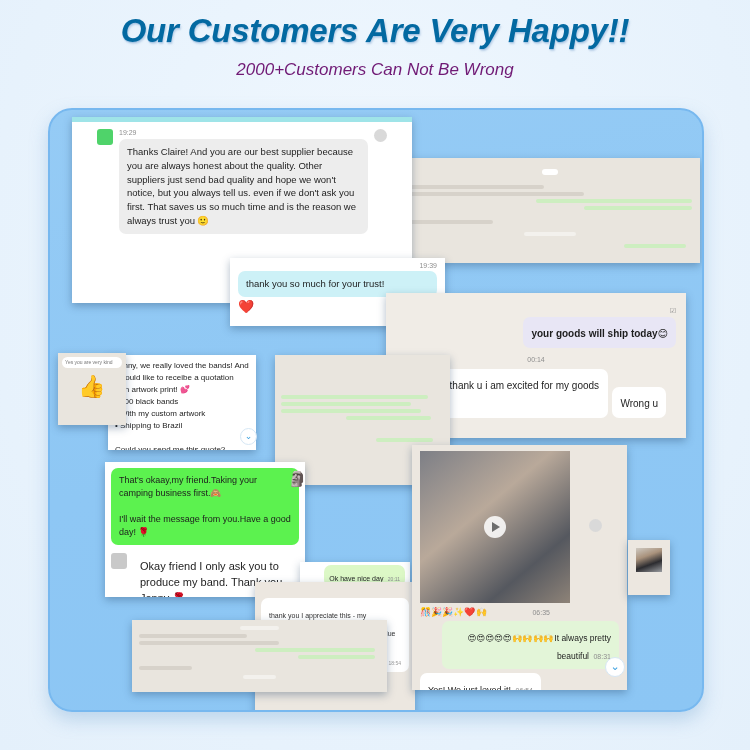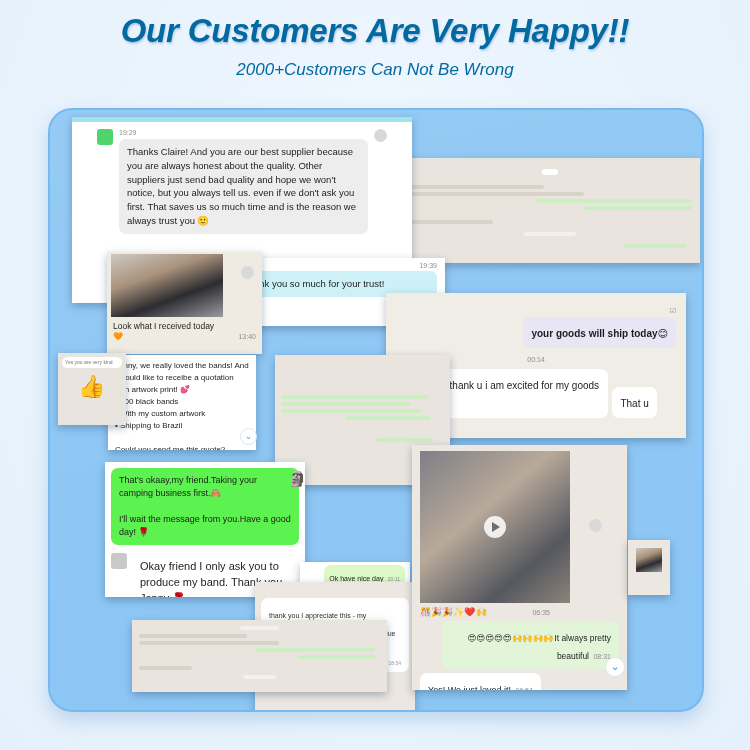--- a/index.html
+++ b/index.html
@@ -11,21 +11,21 @@
   
   .header{position:absolute;left:0;top:0;width:750px;text-align:center;}
   .title{
     margin:0;padding-top:12px;
     font-size:33px;font-weight:bold;font-style:italic;
     color:#0369a1;letter-spacing:-0.2px;
     text-shadow:1px 2px 2px rgba(150,180,215,.55), 0 1px 0 #bcd9f2;
   }
   .subtitle{
     margin:0;padding-top:10px;
-    font-size:17px;font-style:italic;color:#0369a1;font-weight:500;
+    font-size:17px;font-style:italic;color:#701a75;font-weight:500;
   }
   
   .board{
     position:absolute;left:48px;top:108px;width:652px;height:600px;
     background:linear-gradient(170deg,#95cbf5 0%, #8ec7f4 55%, #8cc6f4 100%);
     border:2px solid #77b8ef;border-radius:24px;
     box-shadow:0 8px 18px rgba(110,160,205,.35);
     overflow:hidden;
   }
   
@@ -98,31 +98,20 @@
   </div>
 
   <div class="card white" style="left:180px;top:148px;width:215px;height:68px;padding:4px 8px;box-sizing:border-box;">
     <div class="stamp" style="text-align:right;">19:39</div>
     <div class="bub cyan" style="margin-top:2px;">
       <div class="msgtxt">thank you so much for your trust!</div>
     </div>
     <div style="font-size:13px;margin-top:2px;">❤️</div>
   </div>
 
-  <div class="card" style="left:57px;top:142px;width:155px;height:102px;">
-    <div class="photo2" style="width:112px;height:63px;margin:2px 0 0 4px;position:relative;"></div>
-    <span class="circbtn" style="position:absolute;right:8px;top:14px;"></span>
-    <div style="padding:3px 6px;">
-      <div class="msgtxt" style="font-size:8.5px;">Look what I received today</div>
-      <div style="display:flex;justify-content:space-between;align-items:center;">
-        <span style="font-size:8px;">🧡</span>
-        <span class="stamp">13:40</span>
-      </div>
-    </div>
-  </div>
 
   <div class="card white" style="left:58px;top:245px;width:148px;height:95px;padding:5px 7px;box-sizing:border-box;">
     <div class="msgtxt" style="font-size:8px;line-height:1.5;">Jenny, we really loved the bands! And I would like to receibe a quotation with artwork print! 💕
 • 100 black bands
 • With my custom artwork
 • Shipping to Brazil
 
 Could you send me this quote? Thank you!</div>
 
   </div>
@@ -140,21 +129,21 @@
     <div style="text-align:right;">
       <span class="bub lav" style="display:inline-block;">
         <span class="msgtxt" style="font-size:10px;font-weight:600;">your goods will ship today😊</span>
       </span>
     </div>
     <div class="stamp" style="text-align:center;margin-top:8px;">00:14</div>
     <div class="bub in" style="display:inline-block;max-width:212px;margin-top:6px;">
       <span class="msgtxt" style="font-size:10px;">Hi my bro thank u i am excited for my goods 😋</span>
     </div>
     <div class="bub in" style="display:inline-block;margin-top:8px;">
-      <span class="msgtxt" style="font-size:10px;">That u</span>
+      <span class="msgtxt" style="font-size:10px;">Wrong u</span>
     </div>
   </div>
 
   <div class="card micro" style="left:225px;top:245px;width:175px;height:130px;background:#e9e5de;padding:6px;box-sizing:border-box;">
     <div class="ln g" style="width:90%;margin-top:34px;"></div>
     <div class="ln g" style="width:80%;"></div>
     <div class="ln g" style="width:86%;"></div>
     <div class="ln g" style="width:52%;margin-left:40%;"></div>
     <div class="ln g" style="width:35%;margin-left:58%;margin-top:18px;"></div>
   </div>

